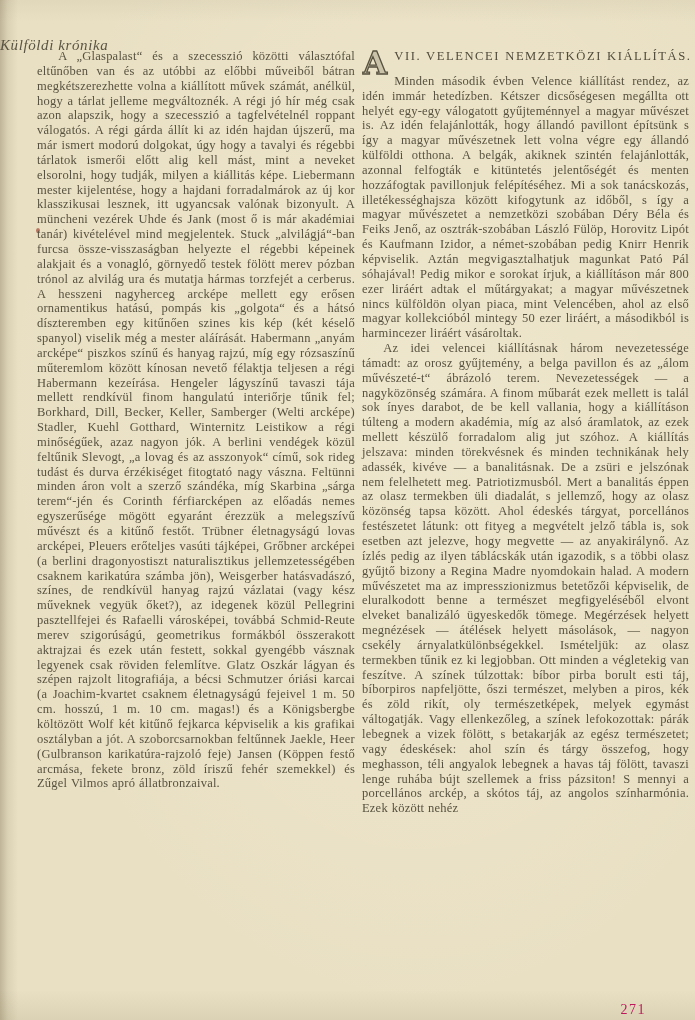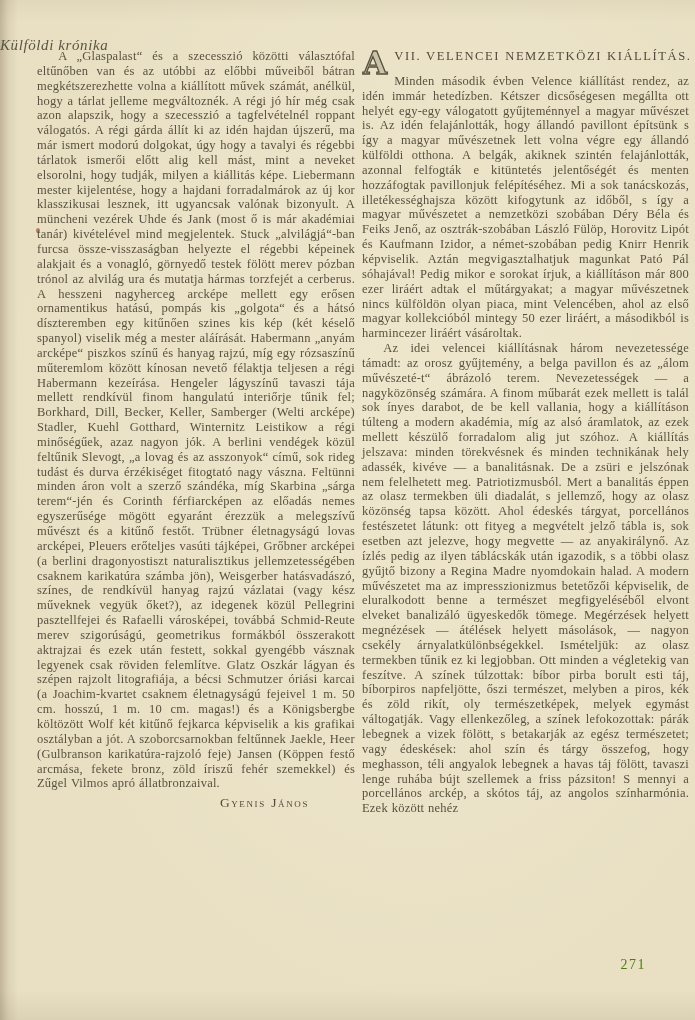--- a/index.html
+++ b/index.html
@@ -62,25 +62,25 @@
   .article-title {
     display: block;
     font-size: 12.6px;
     letter-spacing: 1.55px;
     white-space: nowrap;
     color: #514b3b;
     margin-bottom: 10px;
   }
   .page-number {
     position: absolute;
-    top: 957px;
+    top: 1002px;
     right: 49px;
     font-size: 14px;
     letter-spacing: 1.5px;
-    color: #4d7c0f;
+    color: #be185d;
   }
   .ink-speck {
     position: absolute;
     left: 36px; top: 228px;
     width: 4px; height: 5px;
     border-radius: 50%;
     background: rgba(158,62,44,0.65);
   }
 </style>
 </head>
@@ -89,23 +89,20 @@
 <div>
 
   <div class="running-head">
     <span>Külföldi krónika</span>
   </div>
 
   <span class="ink-speck"></span>
 
   <div class="column col-left">
     <p class="para indent">A „Glaspalast“ és a szecesszió közötti választófal eltűnőben van és az utóbbi az előbbi műveiből bátran megkétszerezhette volna a kiállított művek számát, anélkül, hogy a tárlat jelleme megváltoznék. A régi jó hír még csak azon alapszik, hogy a szecesszió a tagfelvételnél roppant válogatós. A régi gárda állít ki az idén hajdan újszerű, ma már ismert modorú dolgokat, úgy hogy a tavalyi és régebbi tárlatok ismerői előtt alig kell mást, mint a neveket elsorolni, hogy tudják, milyen a kiállitás képe. Liebermann mester kijelentése, hogy a hajdani forradalmárok az új kor klasszikusai lesznek, itt ugyancsak valónak bizonyult. A müncheni vezérek Uhde és Jank (most ő is már akadémiai tanár) kivételével mind megjelentek. Stuck „alvilágjá“-ban furcsa össze-visszaságban helyezte el régebbi képeinek alakjait és a vonagló, görnyedő testek fölött merev pózban trónol az alvilág ura és mutatja hármas torzfejét a cerberus. A hesszeni nagyherceg arcképe mellett egy erősen ornamentikus hatású, pompás kis „golgota“ és a hátsó díszteremben egy kitűnően szines kis kép (két késelő spanyol) viselik még a mester aláírását. Habermann „anyám arcképe“ piszkos színű és hanyag rajzú, míg egy rózsaszínű műteremlom között kínosan nevető félaktja teljesen a régi Habermann kezeírása. Hengeler lágyszínű tavaszi tája mellett rendkívül finom hangulatú interiőrje tűnik fel; Borkhard, Dill, Becker, Keller, Samberger (Welti arcképe) Stadler, Kuehl Gotthard, Winternitz Leistikow a régi minőségűek, azaz nagyon jók. A berlini vendégek közül feltűnik Slevogt, „a lovag és az asszonyok“ című, sok rideg tudást és durva érzékiséget fitogtató nagy vászna. Feltünni minden áron volt a szerző szándéka, míg Skarbina „sárga terem“-jén és Corinth férfiarcképen az előadás nemes egyszerűsége mögött egyaránt érezzük a melegszívű művészt és a kitűnő festőt. Trübner életnagyságú lovas arcképei, Pleuers erőteljes vasúti tájképei, Grőbner arcképei (a berlini dragonyostiszt naturalisztikus jellemzetességében csaknem karikatúra számba jön), Weisgerber hatásvadászó, színes, de rendkívül hanyag rajzú vázlatai (vagy kész műveknek vegyük őket?), az idegenek közül Pellegrini pasztellfejei és Rafaelli városképei, továbbá Schmid-Reute merev szigorúságú, geometrikus formákból összerakott aktrajzai és ezek után festett, sokkal gyengébb vásznak legyenek csak röviden felemlítve. Glatz Oszkár lágyan és szépen rajzolt litografiája, a bécsi Schmutzer óriási karcai (a Joachim-kvartet csaknem életnagyságú fejeivel 1 m. 50 cm. hosszú, 1 m. 10 cm. magas!) és a Königsbergbe költözött Wolf két kitűnő fejkarca képviselik a kis grafikai osztályban a jót. A szoborcsarnokban feltűnnek Jaekle, Heer (Gulbranson karikatúra-rajzoló feje) Jansen (Köppen festő arcmása, fekete bronz, zöld íriszű fehér szemekkel) és Zűgel Vilmos apró állatbronzaival.</p>
-    <div class="signature">
-      <span>Gyenis János</span>
-    </div>
   </div>
 
   <div class="column col-right">
     <div class="article-opening">
       <span class="dropcap">A</span>
       <span class="article-title">VII. VELENCEI NEMZETKÖZI KIÁLLÍTÁS.</span>
       <p class="para">Minden második évben Velence kiállítást rendez, az idén immár hetedízben. Kétszer dicsőségesen megállta ott helyét egy-egy válogatott gyűjteménnyel a magyar művészet is. Az idén felajánlották, hogy állandó pavillont építsünk s így a magyar művészetnek lett volna végre egy állandó külföldi otthona. A belgák, akiknek szintén felajánlották, azonnal felfogták e kitüntetés jelentőségét és menten hozzáfogtak pavillonjuk felépítéséhez. Mi a sok tanácskozás, illetékességhajsza között kifogytunk az időből, s így a magyar művészetet a nemzetközi szobában Déry Béla és Feiks Jenő, az osztrák-szobában László Fülöp, Horovitz Lipót és Kaufmann Izidor, a német-szobában pedig Knirr Henrik képviselik. Aztán megvigasztalhatjuk magunkat Pató Pál sóhajával! Pedig mikor e sorokat írjuk, a kiállításon már 800 ezer liráért adtak el műtárgyakat; a magyar művészetnek nincs külföldön olyan piaca, mint Velencében, ahol az első magyar kollekcióból mintegy 50 ezer liráért, a másodikból is harmincezer liráért vásároltak.</p>
     </div>
     <p class="para indent">Az idei velencei kiállításnak három nevezetessége támadt: az orosz gyűjtemény, a belga pavillon és az „álom művészeté-t“ ábrázoló terem. Nevezetességek — a nagyközönség számára. A finom műbarát ezek mellett is talál sok ínyes darabot, de be kell vallania, hogy a kiállításon túlteng a modern akadémia, míg az alsó áramlatok, az ezek mellett készülő forradalom alig jut szóhoz. A kiállítás jelszava: minden törekvésnek és minden technikának hely adassék, kivéve — a banalitásnak. De a zsüri e jelszónak nem felelhetett meg. Patriotizmusból. Mert a banalitás éppen az olasz termekben üli diadalát, s jellemző, hogy az olasz közönség tapsa között. Ahol édeskés tárgyat, porcellános festészetet látunk: ott fityeg a megvételt jelző tábla is, sok esetben azt jelezve, hogy megvette — az anyakirálynő. Az ízlés pedig az ilyen táblácskák után igazodik, s a többi olasz gyűjtő bizony a Regina Madre nyomdokain halad. A modern művészetet ma az impresszionizmus betetőzői képviselik, de eluralkodott benne a természet megfigyeléséből elvont elveket banalizáló ügyeskedők tömege. Megérzések helyett megnézések — átélések helyett másolások, — nagyon csekély árnyalatkülönbségekkel. Ismételjük: az olasz termekben tűnik ez ki legjobban. Ott minden a végletekig van feszítve. A színek túlzottak: bíbor pirba borult esti táj, bíborpiros napfeljötte, őszi természet, melyben a piros, kék és zöld rikít, oly természetképek, melyek egymást váltogatják. Vagy ellenkezőleg, a színek lefokozottak: párák lebegnek a vizek fölött, s betakarják az egész természetet; vagy édeskések: ahol szín és tárgy összefog, hogy meghasson, téli angyalok lebegnek a havas táj fölött, tavaszi lenge ruhába bújt szellemek a friss pázsiton! S mennyi a porcellános arckép, a skótos táj, az angolos színharmónia. Ezek között nehéz</p>
   </div>

